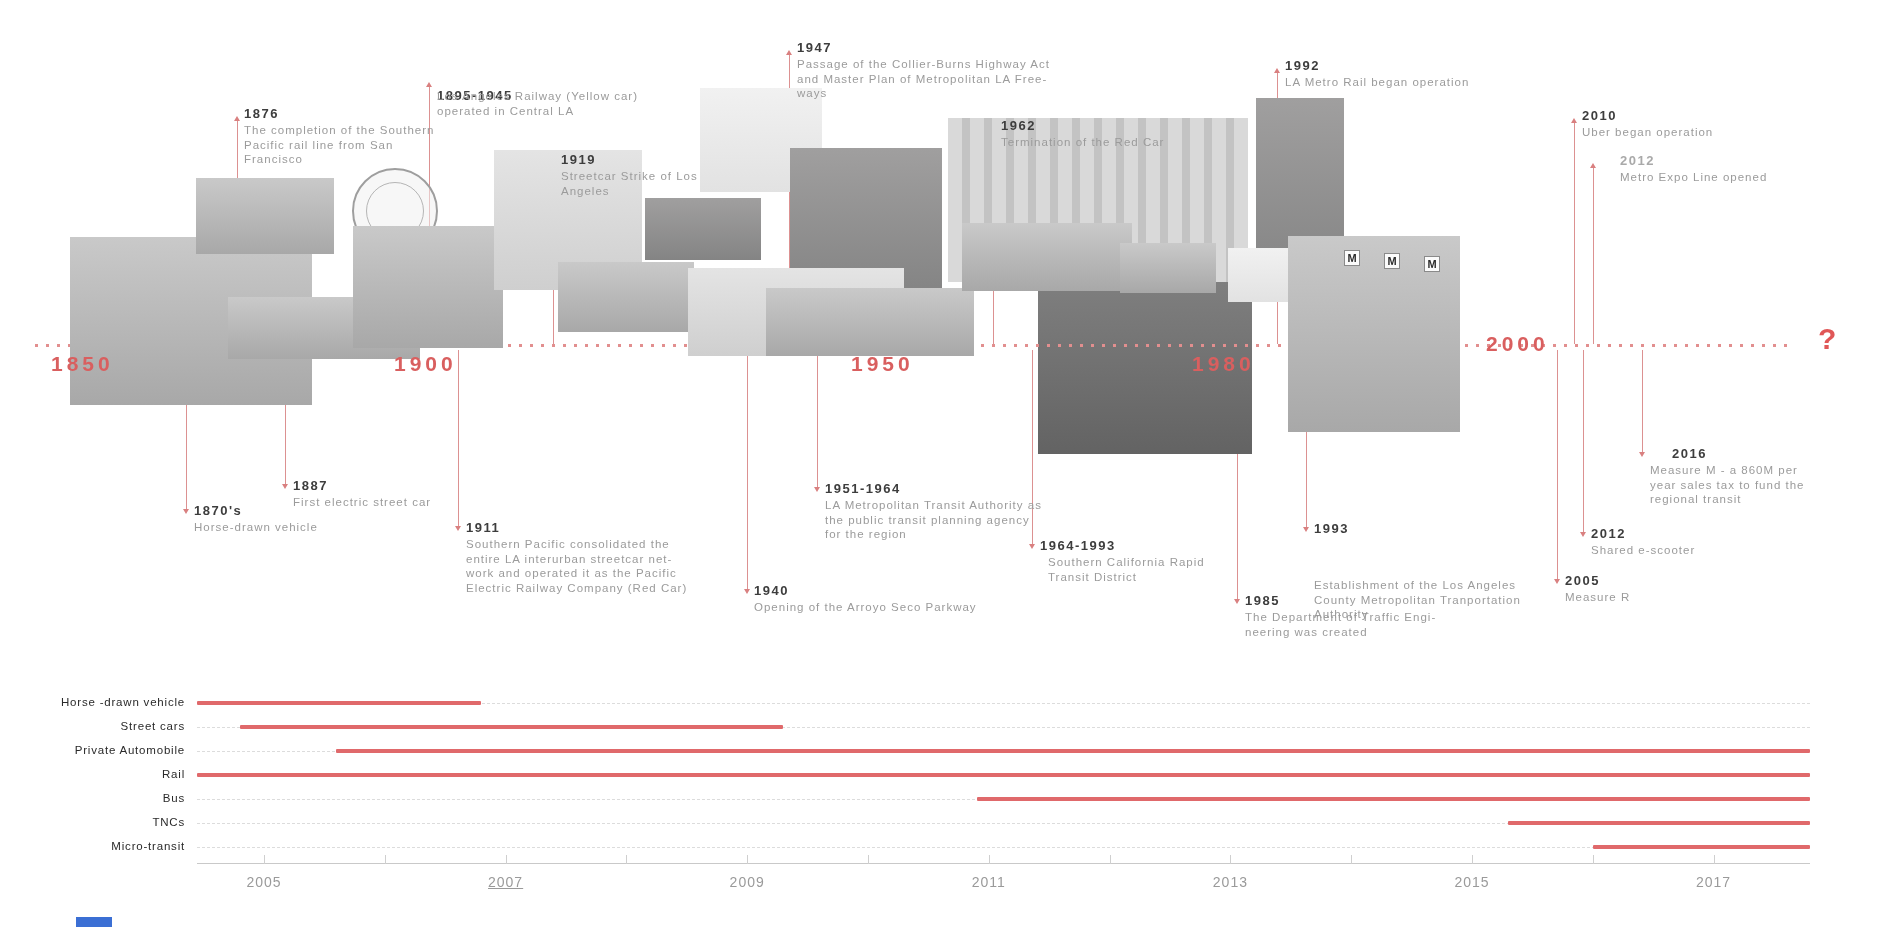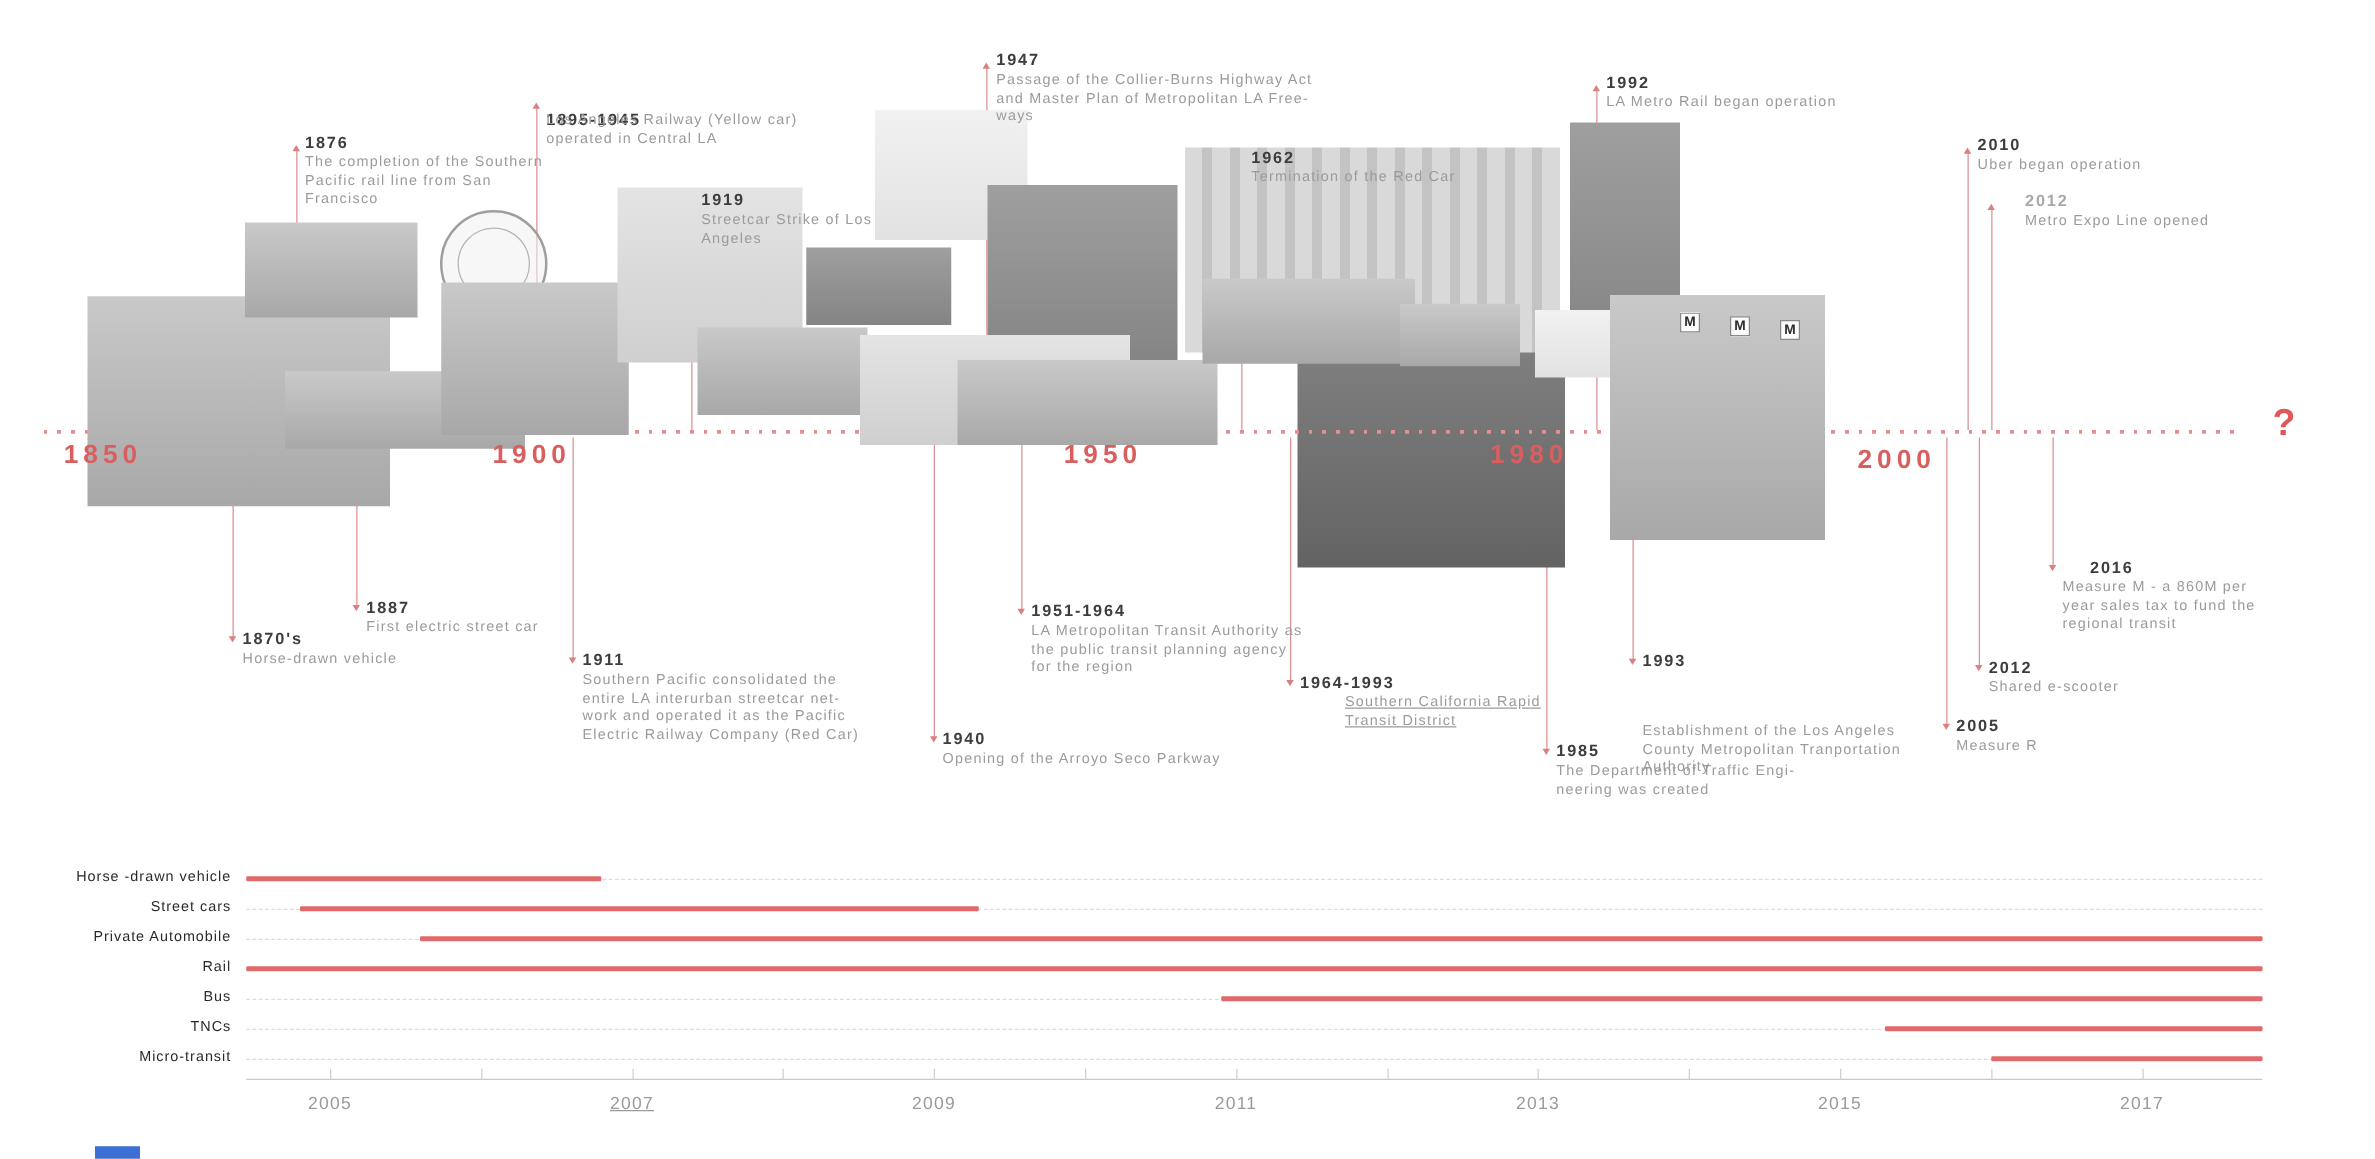--- a/index.html
+++ b/index.html
@@ -99,21 +99,21 @@
 <div id="stage">
 
   <div id="timeline-line" class="timeline-dots" style="left: 35px; top: 344px; width: 1760px;"></div>
   <div id="end-marker" class="end-marker" style="left: 1818px; top: 322px;">?</div>
 
   <div id="era-layer">
       <div class="era-label" style="left: 51px; top: 352px;">1850</div>
       <div class="era-label" style="left: 394px; top: 352px;">1900</div>
       <div class="era-label behind" style="left: 851px; top: 352px;">1950</div>
       <div class="era-label" style="left: 1192px; top: 352px;">1980</div>
-      <div class="era-label" style="left: 1486px; top: 356px;">2000</div>
+      <div class="era-label" style="left: 1486px; top: 332px;">2000</div>
     </div>
   <div id="event-lines-layer">
       <div class="ev-line" style="left: 237px; top: 120px; height: 224px;"></div>
       <div class="ev-arrow up" style="left: 234px; top: 116px;"></div>
       <div class="ev-line" style="left: 429px; top: 86px; height: 258px;"></div>
       <div class="ev-arrow up" style="left: 426px; top: 82px;"></div>
       <div class="ev-line" style="left: 553px; top: 166px; height: 178px;"></div>
       <div class="ev-arrow up" style="left: 550px; top: 162px;"></div>
       <div class="ev-line" style="left: 789px; top: 54px; height: 290px;"></div>
       <div class="ev-arrow up" style="left: 786px; top: 50px;"></div>
@@ -198,21 +198,21 @@
       <div class="ev-desc" style="left: 194px; top: 520px; width: 170px;">Horse-drawn vehicle</div>
       <div class="ev-year" style="left: 293px; top: 478px;">1887</div>
       <div class="ev-desc" style="left: 293px; top: 495px; width: 195px;">First electric street car</div>
       <div class="ev-year" style="left: 466px; top: 520px;">1911</div>
       <div class="ev-desc" style="left: 466px; top: 537px; width: 228px;">Southern Pacific consolidated the entire LA interurban streetcar net-work and operated it as the Pacific Electric Railway Company (Red Car)</div>
       <div class="ev-year" style="left: 754px; top: 583px;">1940</div>
       <div class="ev-desc" style="left: 754px; top: 600px; width: 265px;">Opening of the Arroyo Seco Parkway</div>
       <div class="ev-year" style="left: 825px; top: 481px;">1951-1964</div>
       <div class="ev-desc" style="left: 825px; top: 498px; width: 220px;">LA Metropolitan Transit Authority as the public transit planning agency for the region</div>
       <div class="ev-year" style="left: 1040px; top: 538px;">1964-1993</div>
-      <div class="ev-desc" style="left: 1076px; top: 555px; width: 195px; text-decoration: underline;">Southern California Rapid Transit District</div>
+      <div class="ev-desc" style="left: 1048px; top: 555px; width: 195px;">Southern California Rapid Transit District</div>
       <div class="ev-year" style="left: 1245px; top: 593px;">1985</div>
       <div class="ev-desc" style="left: 1245px; top: 610px; width: 205px;">The Department of Traffic Engi-neering was created</div>
       <div class="ev-year" style="left: 1314px; top: 521px;">1993</div>
       <div class="ev-desc" style="left: 1314px; top: 538px; width: 232px; margin-top: 40px;">Establishment of the Los Angeles County Metropolitan Tranportation Authority</div>
       <div class="ev-year" style="left: 1565px; top: 573px;">2005</div>
       <div class="ev-desc" style="left: 1565px; top: 590px; width: 130px;">Measure R</div>
       <div class="ev-year" style="left: 1591px; top: 526px;">2012</div>
       <div class="ev-desc" style="left: 1591px; top: 543px; width: 160px;">Shared e-scooter</div>
       <div class="ev-year" style="left: 1672px; top: 446px;">2016</div>
       <div class="ev-desc" style="left: 1650px; top: 463px; width: 170px;">Measure M - a 860M per year sales tax to fund the regional transit</div>

